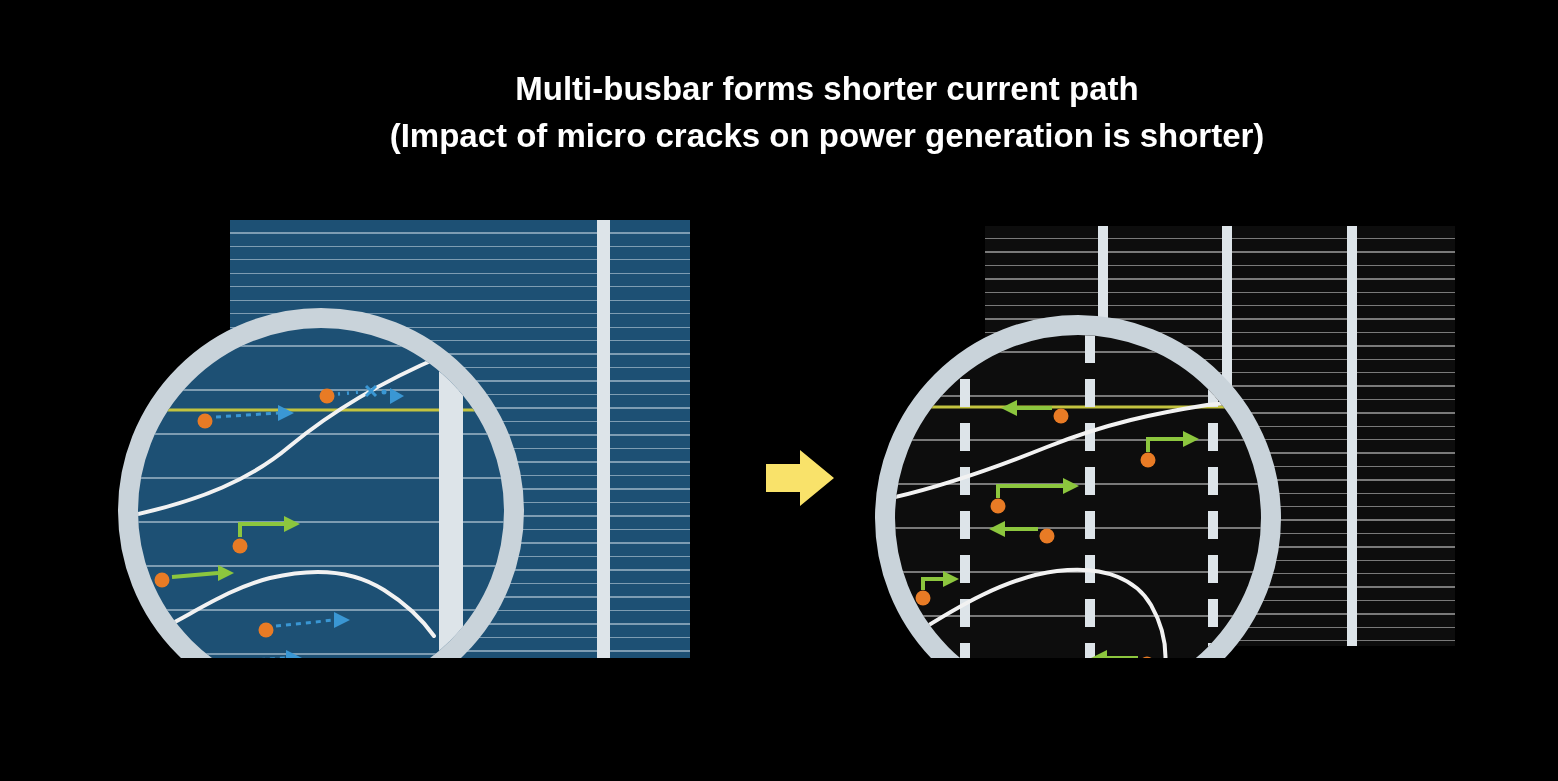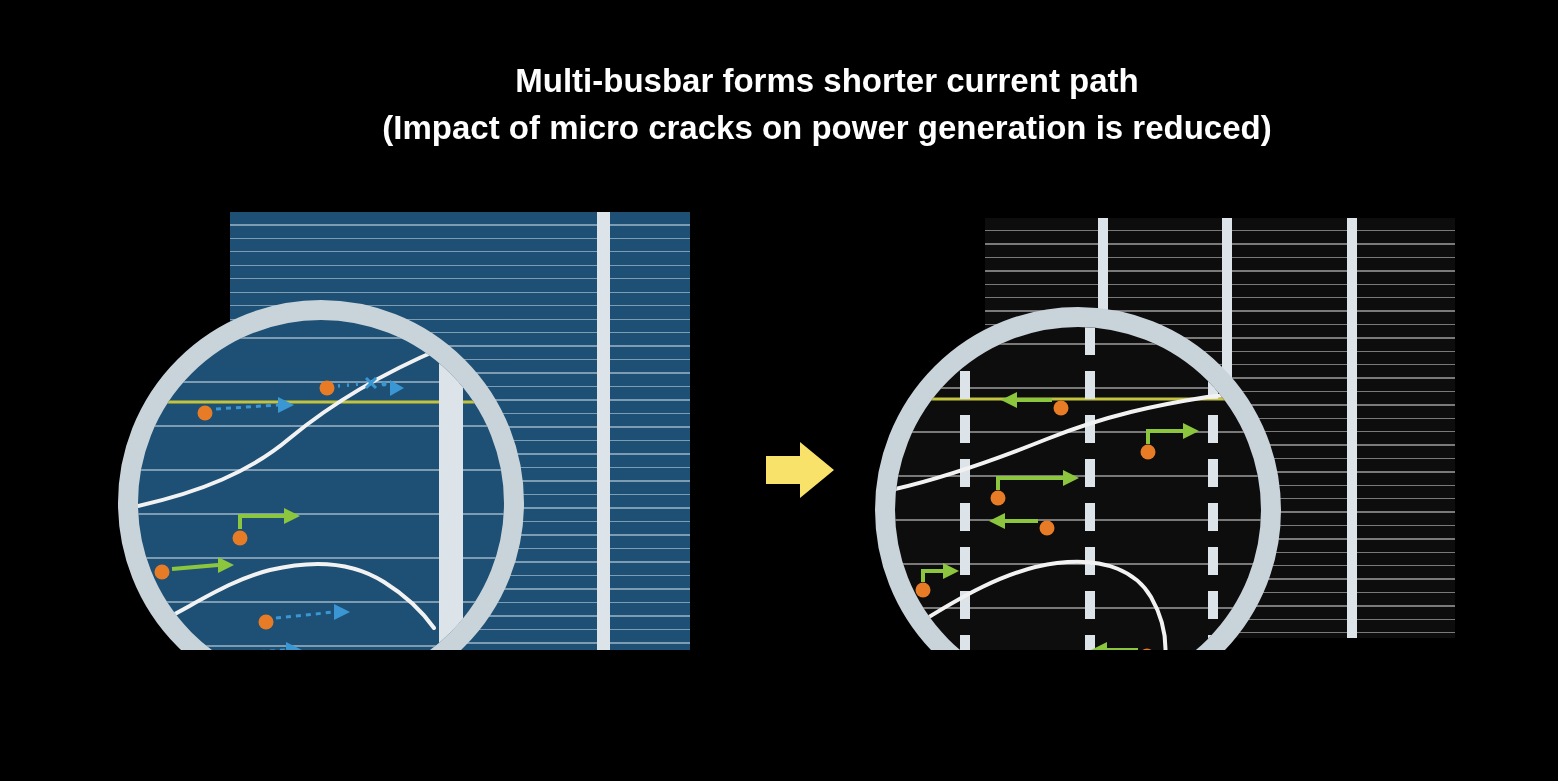--- a/index.html
+++ b/index.html
@@ -2,20 +2,21 @@
 <html style="--background: #000000; --title-text: #ffffff; --left-cell-bg: #1d5074; --left-finger-line: #ccdbe68c; --right-cell-bg: #0d0d0d; --right-finger-line: #e6e6e680; --busbar: #dde4e9; --magnifier-ring: #c9d3da; --yellow-line: #c3c33f; --crack-line: #f2f2f2; --electron-dot: #e87b25; --long-path-arrow: #3a97d4; --short-path-arrow: #8cc63e; --transition-arrow: #f9e26a;"><head>
 <meta charset="utf-8">
 <style>
   html,body{margin:0;padding:0;background:#000;}
   .stage{
     position:relative;
     width:1558px;height:650px;
     background:var(--background,#000000);
     overflow:hidden;
     font-family:"Liberation Sans",sans-serif;
+    margin-top:8px;
   }
   .title{
     position:absolute;
     top:57px;left:827px;
     transform:translateX(-50%);
     text-align:center;
     color:var(--title-text,#ffffff);
     font-weight:700;
     font-size:33px;
     line-height:47px;
@@ -57,21 +58,21 @@
   .mag-right{left:875px;top:307px;background:var(--right-cell-bg,#0d0d0d);}
   .transition-arrow{position:absolute;left:766px;top:440px;}
 </style>
 </head>
 <body>
 
 <div class="stage">
 
   <div class="title">
     <div>Multi-busbar forms shorter current path</div>
-    <div>(Impact of micro cracks on power generation is reduced)</div>
+    <div>(Impact of micro cracks on power generation is shorter)</div>
   </div>
 
   <div class="cell cell-left">
     <div class="busbar-strip" style="left:367px;width:13px;"></div>
   </div>
 
   <div class="cell cell-right">
     <div class="busbar-strip" style="left:113px;width:10px;"></div>
     <div class="busbar-strip" style="left:237px;width:10px;"></div>
     <div class="busbar-strip" style="left:362px;width:10px;"></div>

